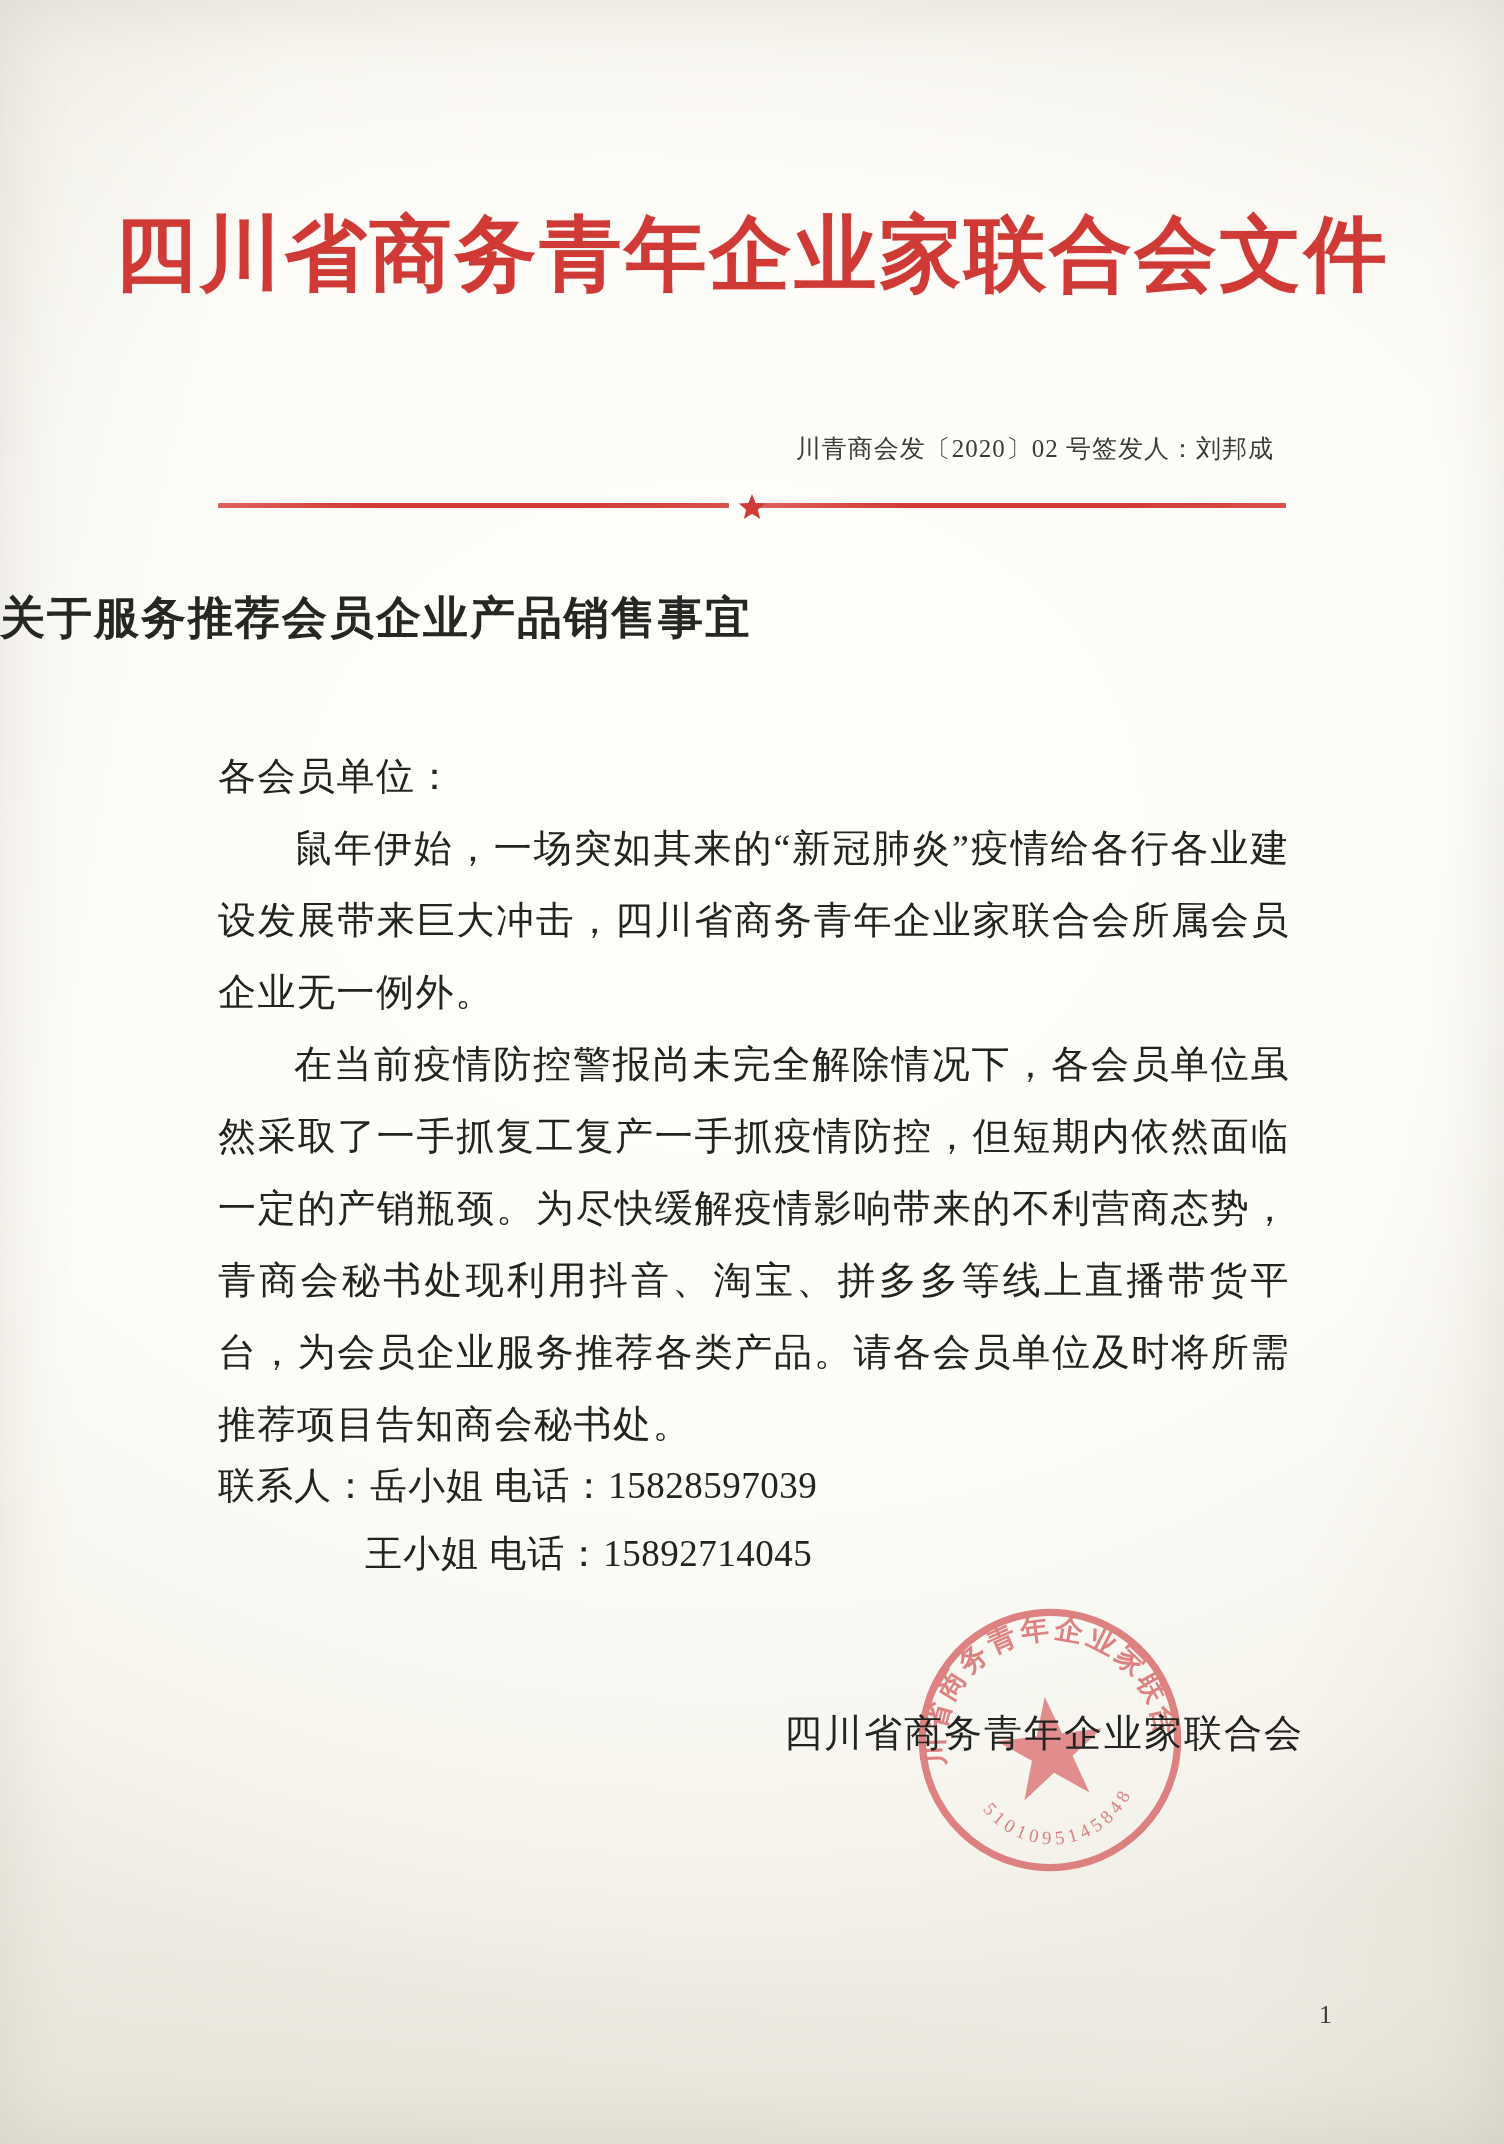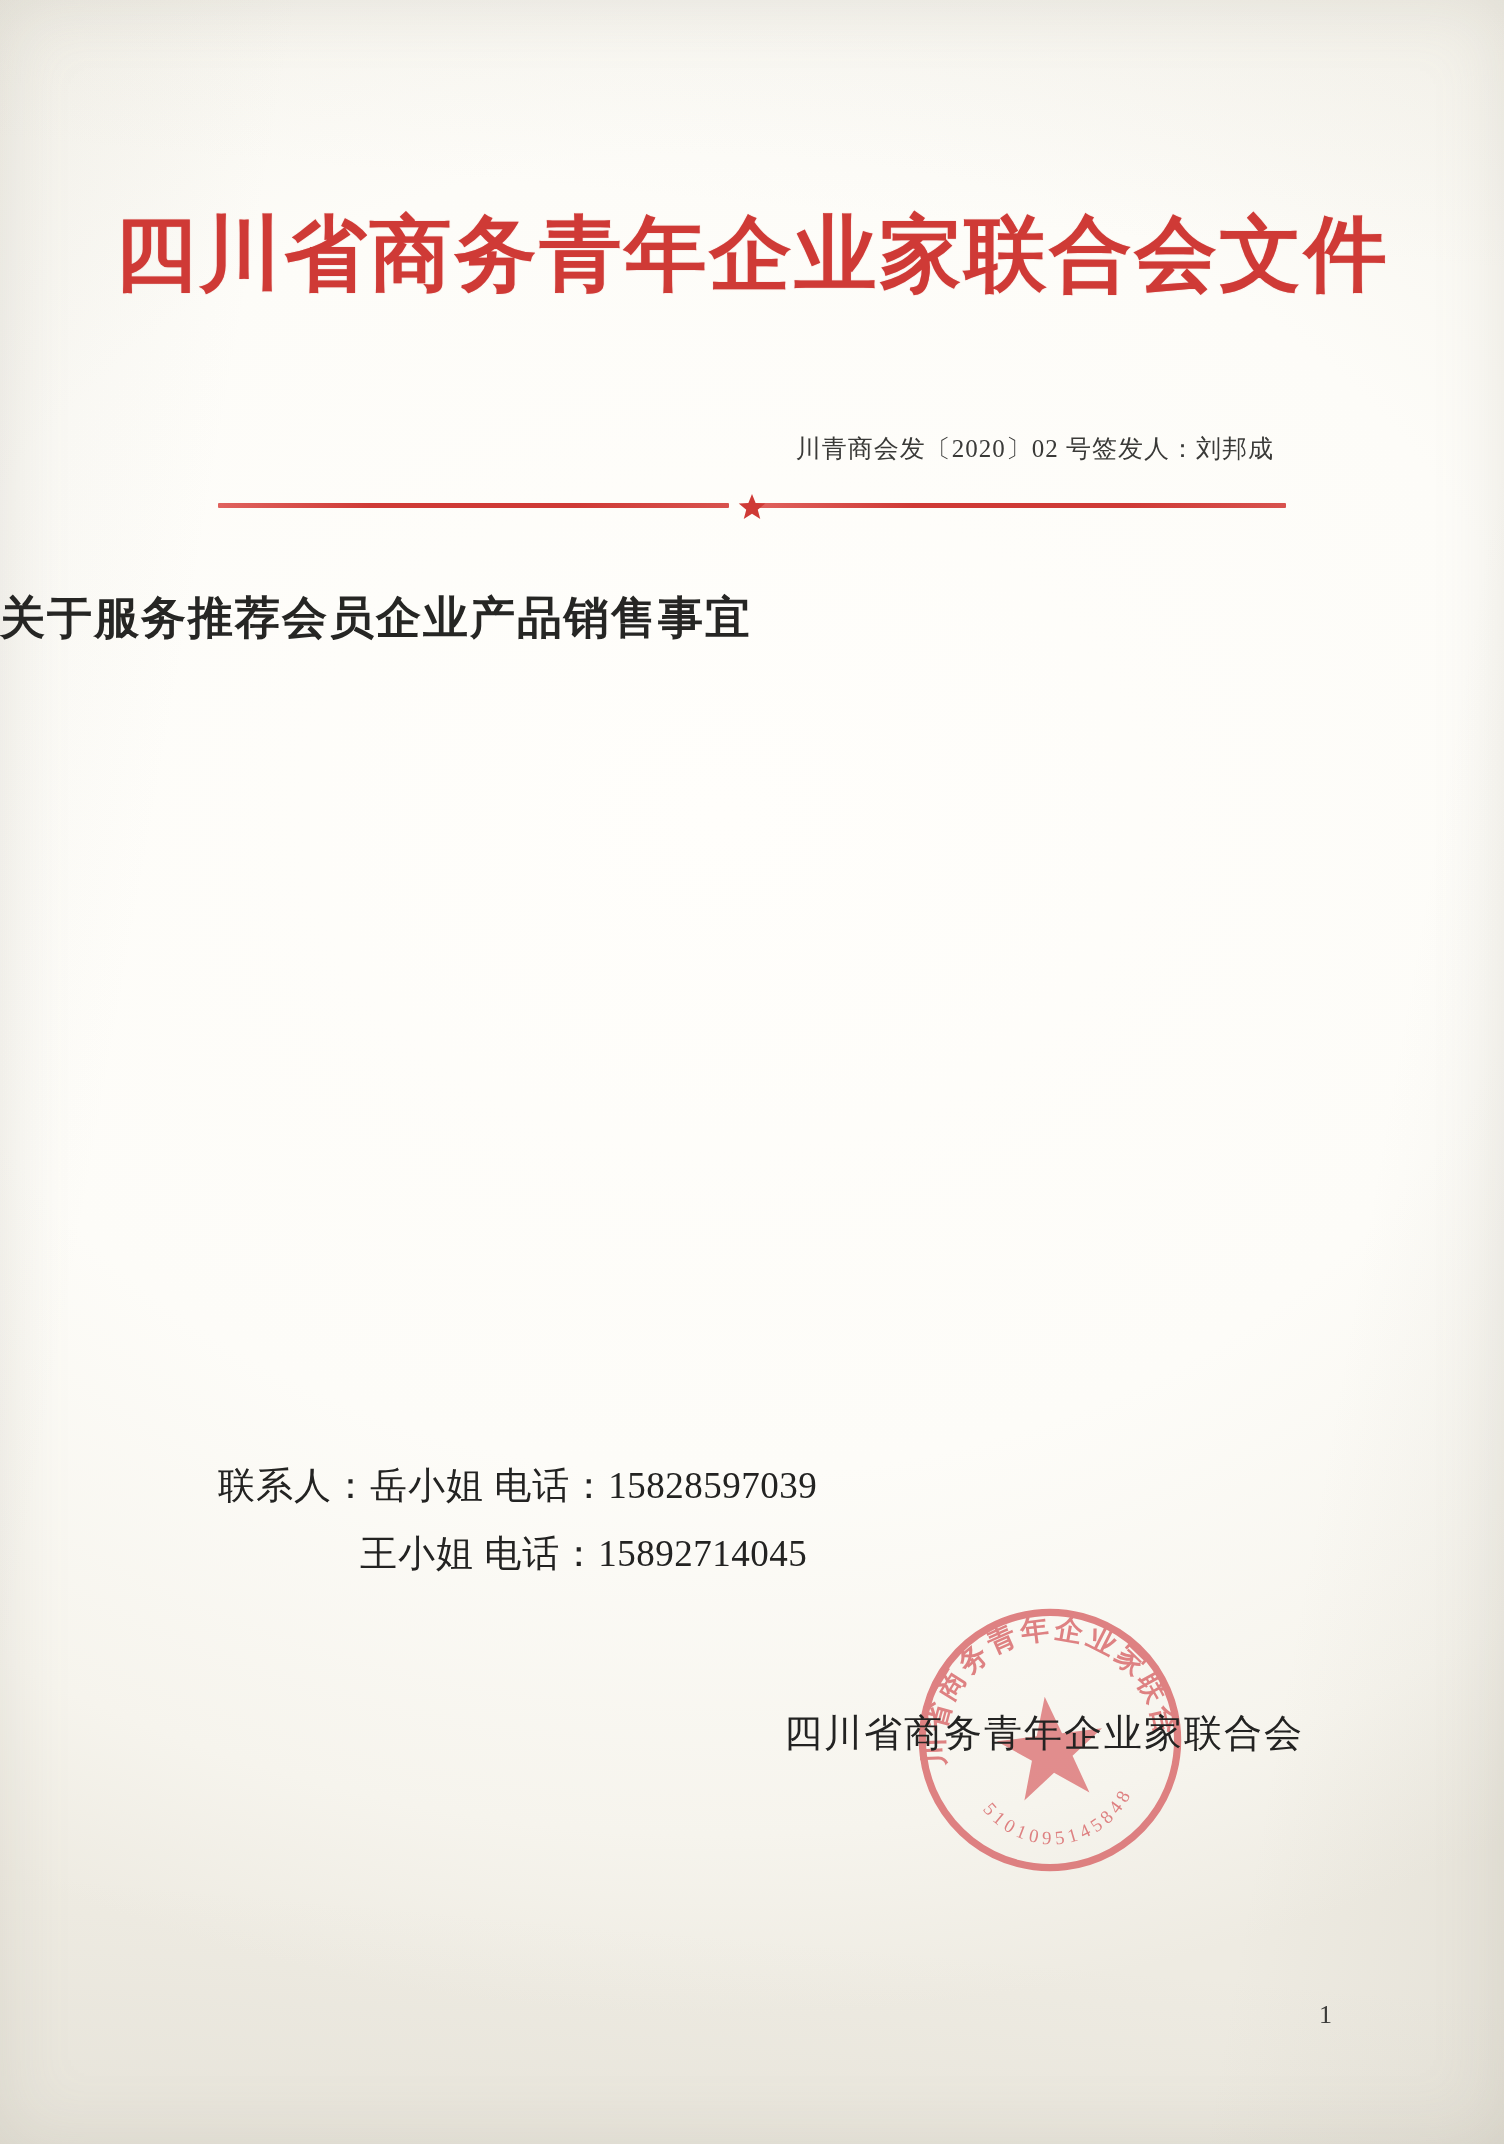--- a/index.html
+++ b/index.html
@@ -142,21 +142,21 @@
   
   .contacts {
     position: absolute;
     left: 218px;
     top: 1452px;
     color: #232322;
     font-size: 37px;
     line-height: 68px;
     letter-spacing: 1px;
   }
-  .contact-line.second { margin-left: 142px; }
+  .contact-line.second { margin-left: 142px; text-align: center; }
   .phone {
     font-family: "Liberation Serif", "DejaVu Serif", serif;
     letter-spacing: 0.5px;
   }
 
   
   .signature {
     position: absolute;
     right: 200px;
     top: 1700px;
@@ -215,20 +215,25 @@
       <div class="bar right"></div>
       <div class="star">
         <svg viewBox="0 0 24 24" aria-hidden="true">
           <polygon fill="#cf3a36" points="12,1.6 14.9,8.8 22.6,9.2 16.6,14.1 18.6,21.6 12,17.4 5.4,21.6 7.4,14.1 1.4,9.2 9.1,8.8"></polygon>
         </svg>
       </div>
     </div>
 
     <div class="subject">关于服务推荐会员企业产品销售事宜</div>
 
+    <div class="body">
+      <p class="salutation">各会员单位：</p>
+      <p class="para first">鼠年伊始，一场突如其来的“新冠肺炎”疫情给各行各业建设发展带来巨大冲击，四川省商务青年企业家联合会所属会员企业无一例外。</p>
+      <p class="para">在当前疫情防控警报尚未完全解除情况下，各会员单位虽然采取了一手抓复工复产一手抓疫情防控，但短期内依然面临一定的产销瓶颈。为尽快缓解疫情影响带来的不利营商态势，青商会秘书处现利用抖音、淘宝、拼多多等线上直播带货平台，为会员企业服务推荐各类产品。请各会员单位及时将所需推荐项目告知商会秘书处。</p>
+    </div>
 
     <div class="contacts">
       <div class="contact-line">
         <span>联系人：</span><span>岳小姐</span>
         <span>电话：</span><span class="phone">15828597039</span>
       </div>
       <div class="contact-line second">
         <span>王小姐</span>
         <span>电话：</span><span class="phone">15892714045</span>
       </div>

